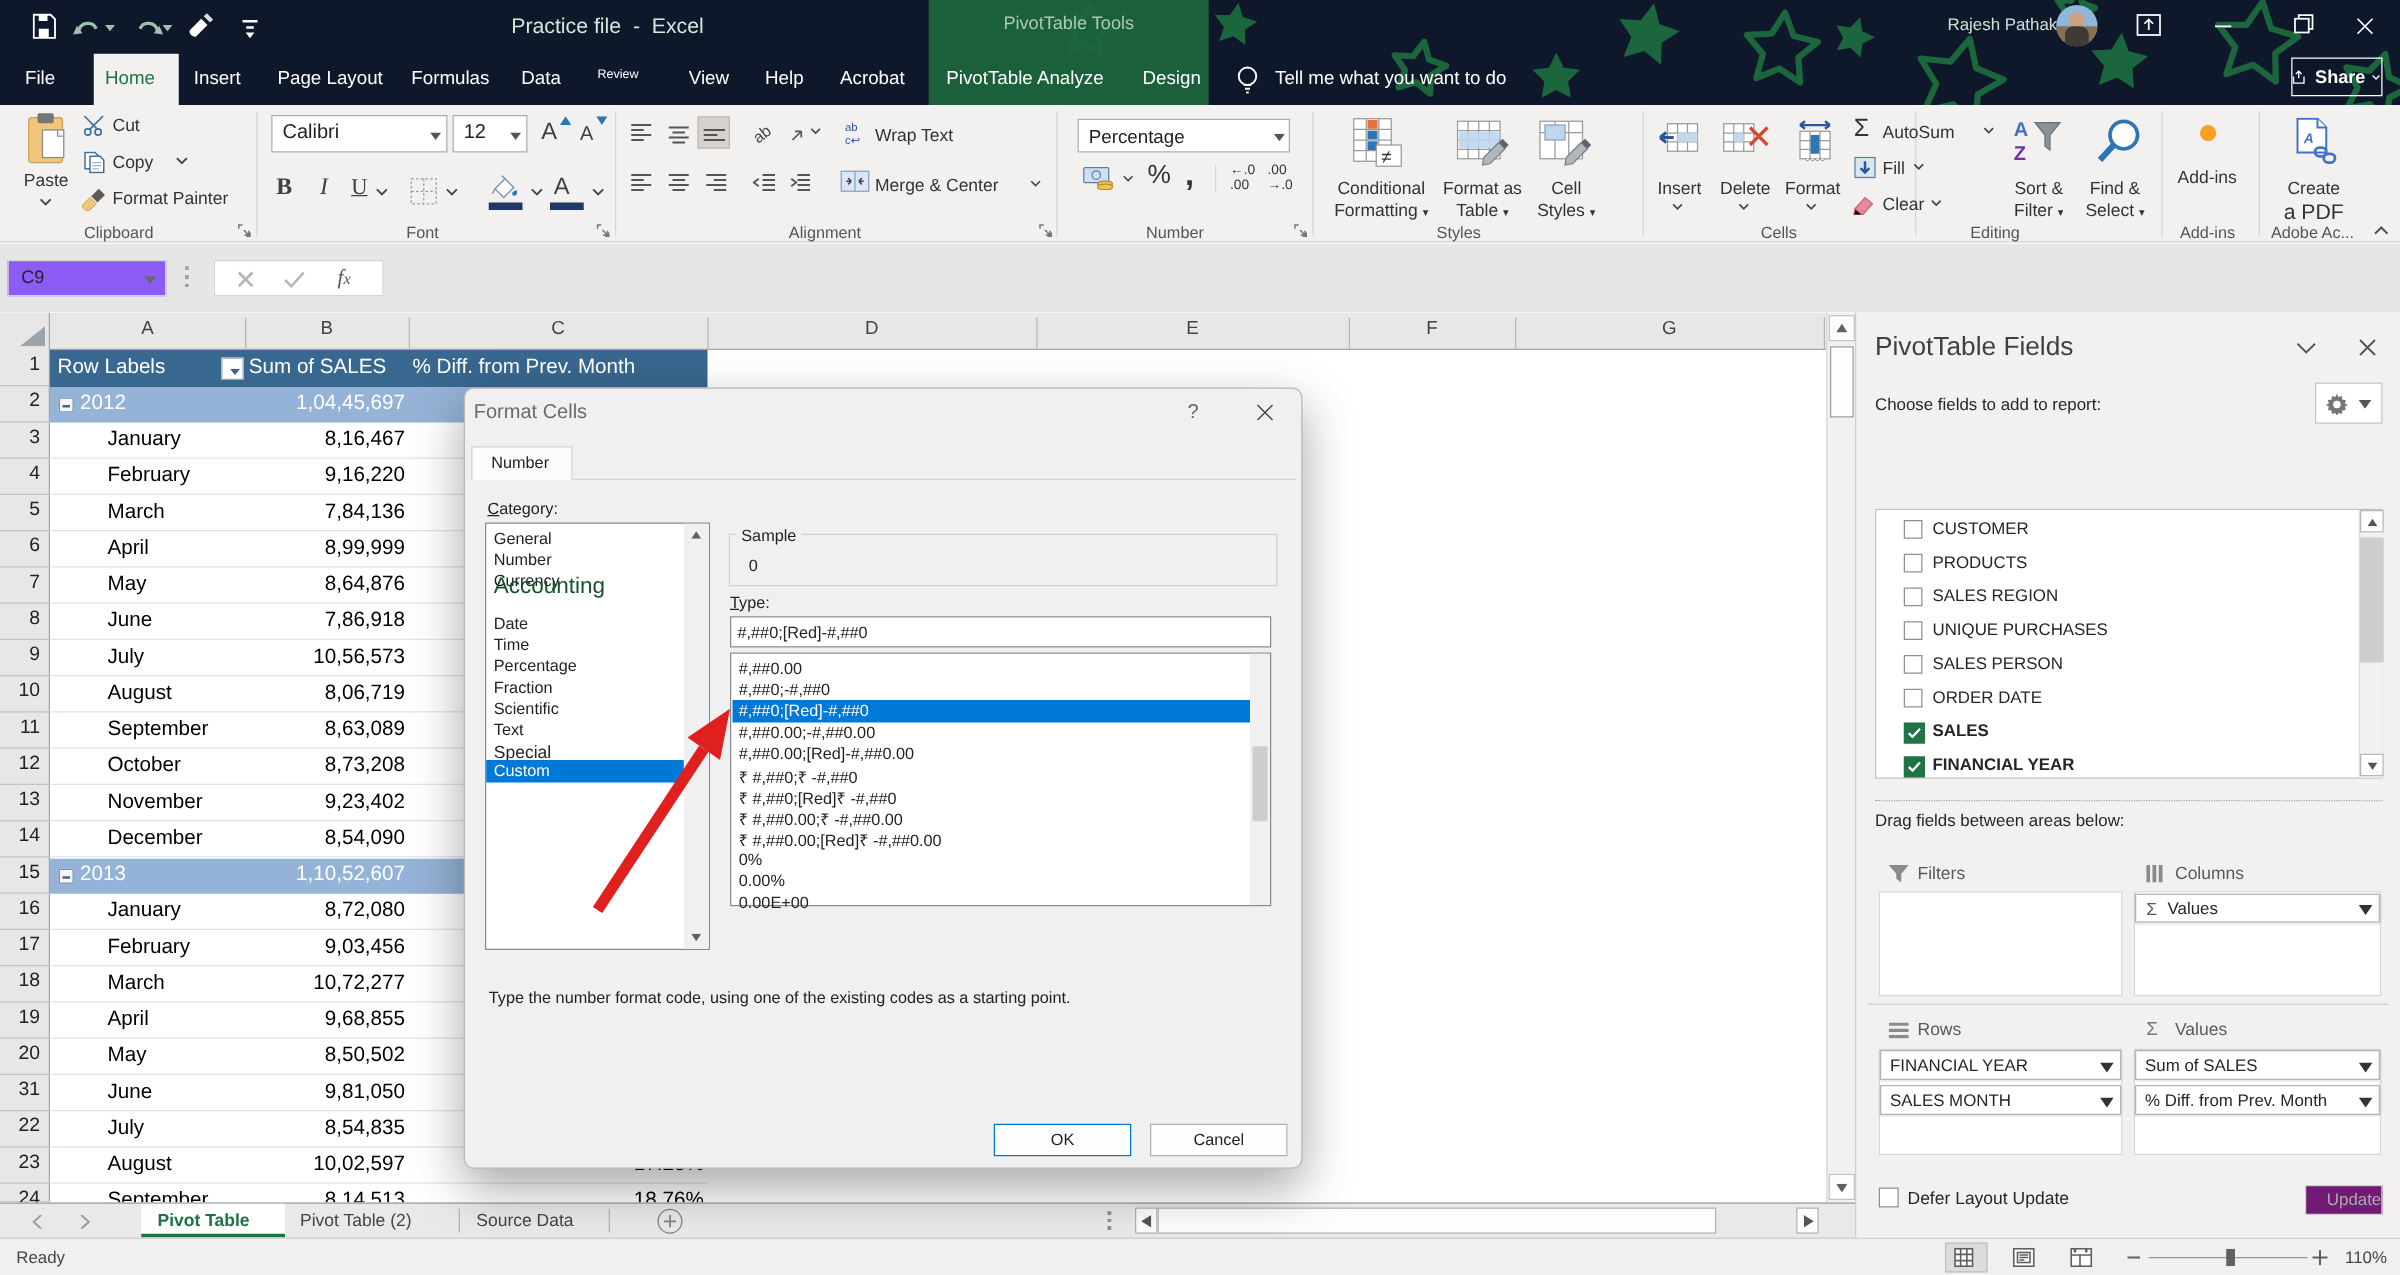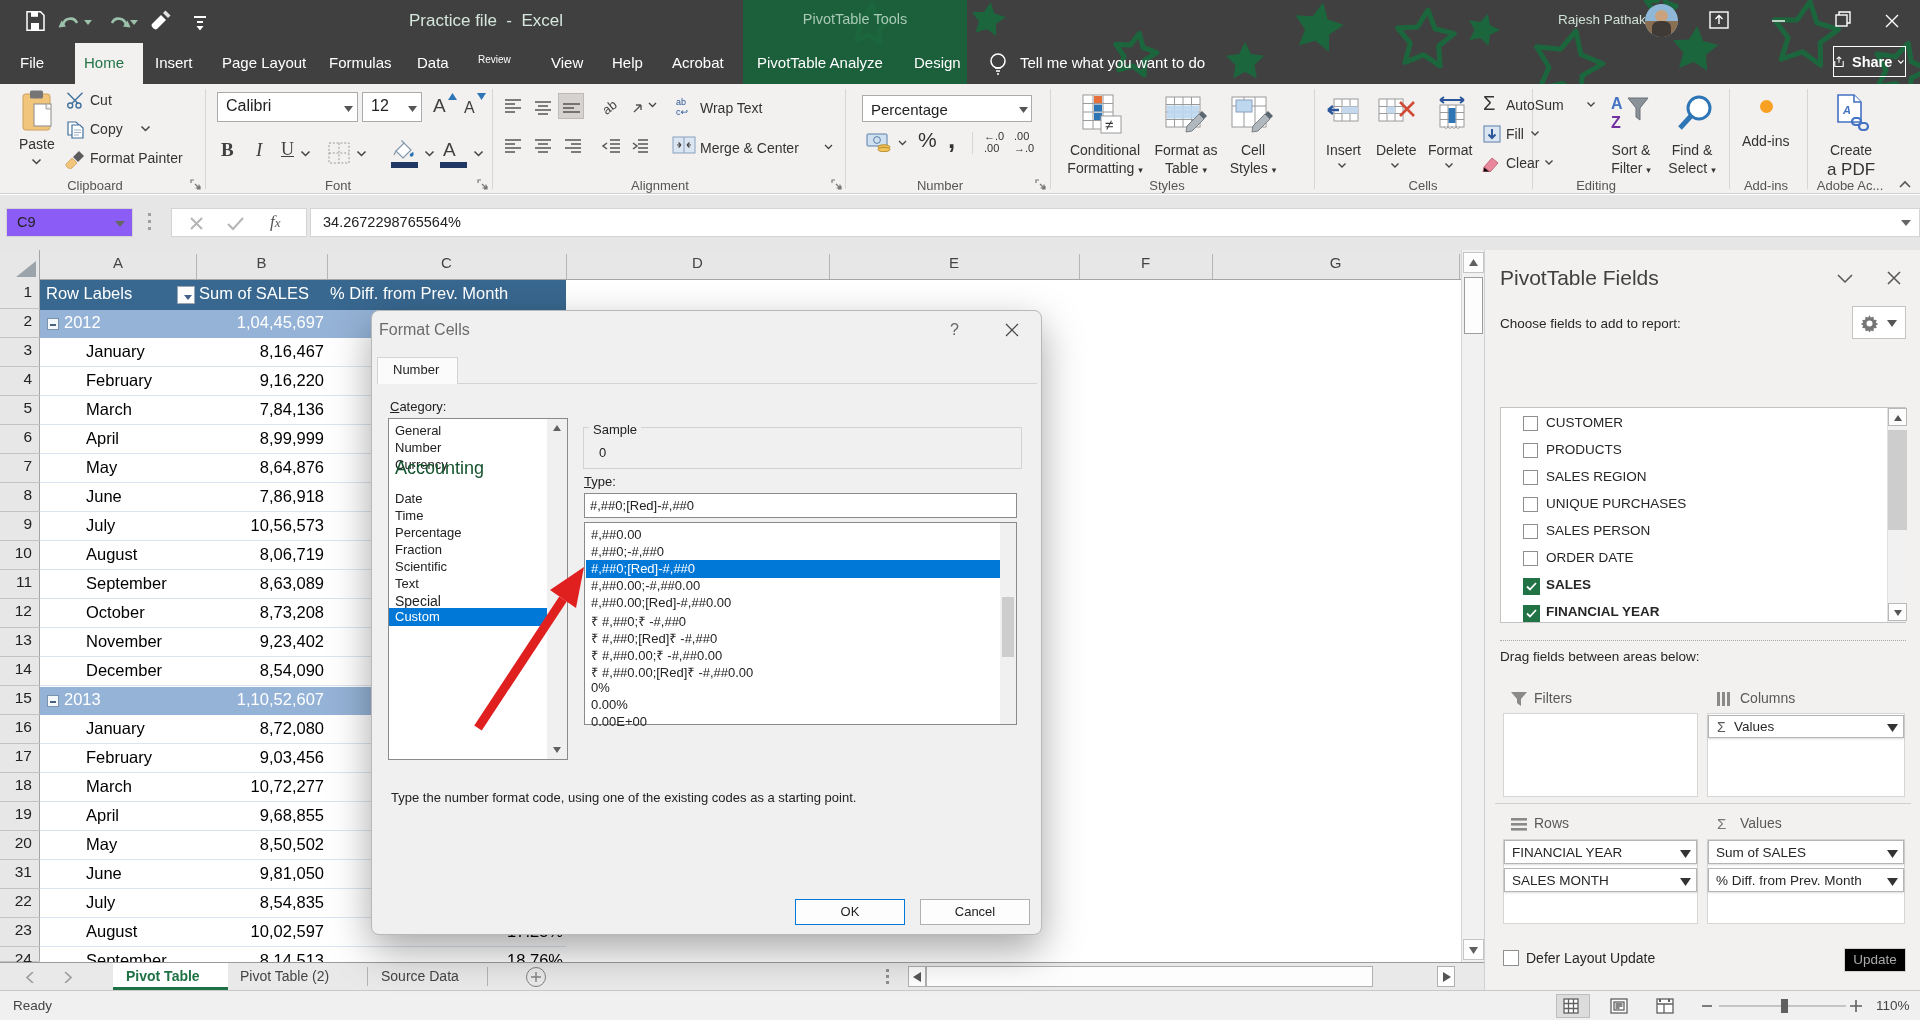--- a/index.html
+++ b/index.html
@@ -6,21 +6,21 @@
 html,body{width:1920px;height:1020px;overflow:hidden;font-family:"Liberation Sans",sans-serif;background:#fff}
 .abs{position:absolute}
 .tx{position:absolute;white-space:nowrap}
 .cv{position:absolute;white-space:nowrap;font-size:16.5px;color:#000}
 .cw{position:absolute;white-space:nowrap;font-size:16.5px;color:#fff}
 .rl{position:absolute;white-space:nowrap;font-size:13px;color:#555;text-align:center}
 </style>
 </head>
 <body>
 
-<div class="abs" id="titlebar" style="left:0;top:0;width:1920px;height:84px;background:#404040;overflow:hidden">
+<div class="abs" id="titlebar" style="left:0;top:0;width:1920px;height:84px;background:#0f172a;overflow:hidden">
   <div class="abs" style="left:743px;top:0;width:224px;height:84px;background:#1c5f3b"></div>
 
   <svg class="abs" style="left:0;top:0" width="1920" height="84" viewBox="0 0 1920 84">
     <g fill="#1c663d" stroke="none">
         <path d="M1323.2 2.5 L1327.6 19.2 L1343.8 25.0 L1329.3 34.4 L1328.8 51.7 L1315.4 40.7 L1298.8 45.6 L1305.1 29.5 L1295.4 15.2 L1312.6 16.2 z"></path>
         <path d="M1697.4 26.1 L1703.0 41.0 L1718.5 44.9 L1706.0 54.8 L1707.1 70.7 L1693.8 61.9 L1679.0 67.9 L1683.3 52.6 L1673.0 40.3 L1689.0 39.6 z"></path>
         <path d="M1488.0 13.8 L1489.8 24.9 L1500.0 29.8 L1489.9 34.9 L1488.5 46.1 L1480.5 38.1 L1469.4 40.2 L1474.5 30.1 L1469.1 20.2 L1480.3 22.0 z"></path>
         <path d="M990.7 2.2 L994.3 13.6 L1005.8 17.1 L996.0 24.0 L996.3 36.0 L986.7 28.9 L975.4 32.8 L979.1 21.5 L971.9 11.9 L983.9 12.0 z"></path>
         <path d="M1245.0 42.0 L1250.9 53.9 L1264.0 55.8 L1254.5 65.1 L1256.8 78.2 L1245.0 72.0 L1233.2 78.2 L1235.5 65.1 L1226.0 55.8 L1239.1 53.9 z"></path>
       </g>
@@ -455,26 +455,20 @@
   <div class="abs" style="left:148px;top:18px;width:3px;height:19px;background:repeating-linear-gradient(#a0a0a0 0 3px,#e6e6e6 3px 7px)"></div>
   <div class="abs" style="left:171px;top:13px;width:136px;height:29px;background:#fff;border:1px solid #d4d4d4">
     <svg class="abs" style="left:17px;top:7px" width="15" height="15" viewBox="0 0 15 15">
         <path d="M2 2 l11 11 M13 2 L2 13" stroke="#b5b5b5" stroke-width="2" fill="none"></path>
       </svg>
     <svg class="abs" style="left:55px;top:7px" width="17" height="15" viewBox="0 0 17 15">
         <path d="M1 8 l5 5 L16 2" stroke="#b5b5b5" stroke-width="2" fill="none"></path>
       </svg>
     <div class="tx" style="left:98px;top:3px;font-size:17px;font-style:italic;font-family:'Liberation Serif',serif;color:#555">f<span style="font-size:13px">x</span></div>
   </div>
-  <div class="abs" style="left:310px;top:13px;width:1610px;height:29px;background:#fff;border:1px solid #d4d4d4">
-    <div class="tx" style="left:12px;top:5px;font-size:14.5px;color:#222">34.2672298765564%</div>
-    <svg class="abs" style="left:1590px;top:11px" width="10" height="7" viewBox="0 0 10 7">
-        <path d="M0 0 l5 6 5 -6 z" fill="#666"></path>
-      </svg>
-  </div>
 </div>
 
 <div class="abs" id="grid" style="left:0;top:250px;width:1484px;height:712px;background:#fff;overflow:hidden">
 
   <div class="abs" style="left:0;top:0;width:1461px;height:30px;background:#e7e7e7;border-bottom:1px solid #a6a6a6"></div>
   <div class="abs" style="left:0;top:0;width:40px;height:30px;background:#e7e7e7;border-right:1px solid #a6a6a6"></div>
   <svg class="abs" style="left:16px;top:11px" width="20" height="16" viewBox="0 0 20 16">
       <path d="M20 0 V16 H0 z" fill="#9ba3ab"></path>
     </svg>
   <div class="tx" style="left:40px;top:4px;width:156px;text-align:center;font-size:15px;color:#444">A</div>
@@ -864,21 +858,21 @@
     </div>
     <div class="abs" style="left:0px;top:28px;width:196px;height:24px;background:#fff;border:1px solid #b5b5b5;box-shadow:0 1px 2px rgba(0,0,0,0.15)">
       <div class="tx" style="left:7px;top:4px;font-size:13.5px;color:#262626">% Diff. from Prev. Month</div>
       <svg class="abs" style="left:178px;top:9px" width="11" height="8" viewBox="0 0 11 8">
           <path d="M0 0 h11 L5.5 8 z" fill="#333"></path>
         </svg>
     </div>
   </div>
   <div class="abs" style="left:18px;top:700px;width:16px;height:16px;border:1px solid #8f8f8f;background:#fff"></div>
   <div class="tx" style="left:41px;top:700px;font-size:14px;color:#262626">Defer Layout Update</div>
-  <div class="abs" style="left:359px;top:698px;width:62px;height:24px;background:#000000;border:1px solid #d0d0d0;text-align:center"><span style="font-size:13.5px;color:#ababab;line-height:22px">Update</span></div>
+  <div class="abs" style="left:359px;top:698px;width:62px;height:24px;background:#701a75;border:1px solid #d0d0d0;text-align:right"><span style="font-size:13.5px;color:#ababab;line-height:22px">Update</span></div>
 </div>
 
 <div class="abs" id="dialog" style="left:371px;top:310px;width:671px;height:625px;background:#f0f0f0;border:1px solid #b8b8b8;border-radius:8px;box-shadow:0 15px 40px rgba(0,0,0,0.35)">
   <div class="tx" style="left:7px;top:10px;font-size:16px;color:#6b6b6b">Format Cells</div>
   <div class="tx" style="left:578px;top:10px;font-size:16px;color:#666">?</div>
   <svg class="abs" style="left:633px;top:12px" width="14" height="14" viewBox="0 0 14 14">
       <path d="M1 1 L13 13 M13 1 L1 13" stroke="#444" stroke-width="1.2" fill="none"></path>
     </svg>
 
   <div class="abs" style="left:5px;top:72px;width:660px;height:1px;background:#d4d4d4"></div>

